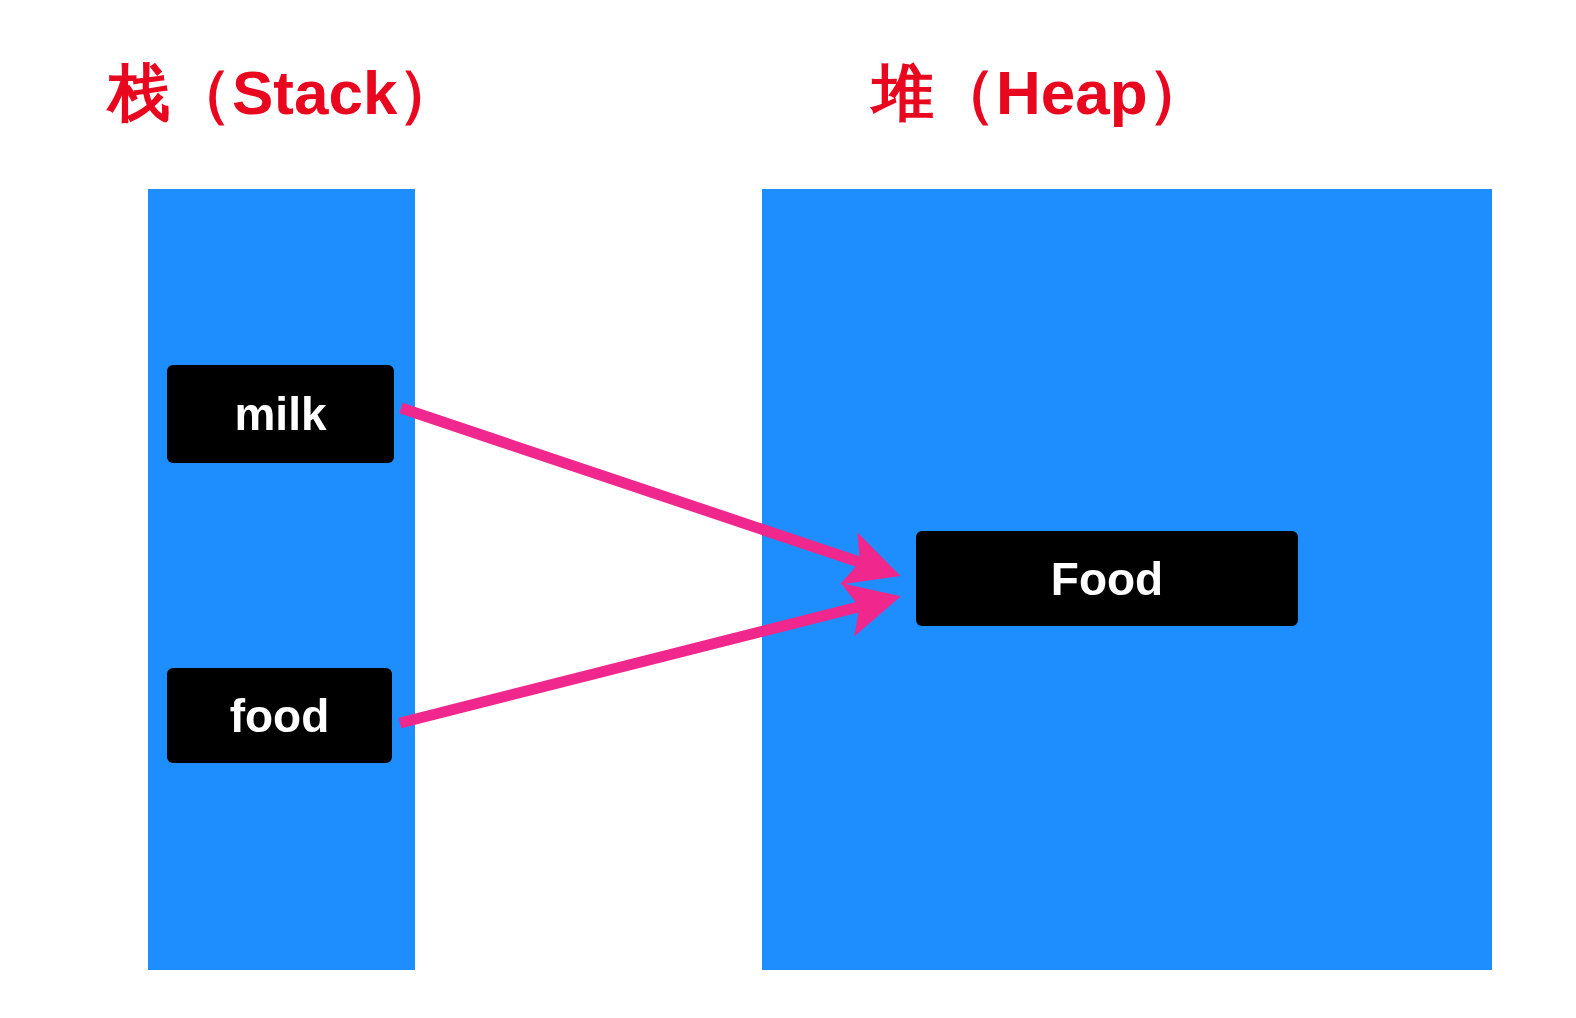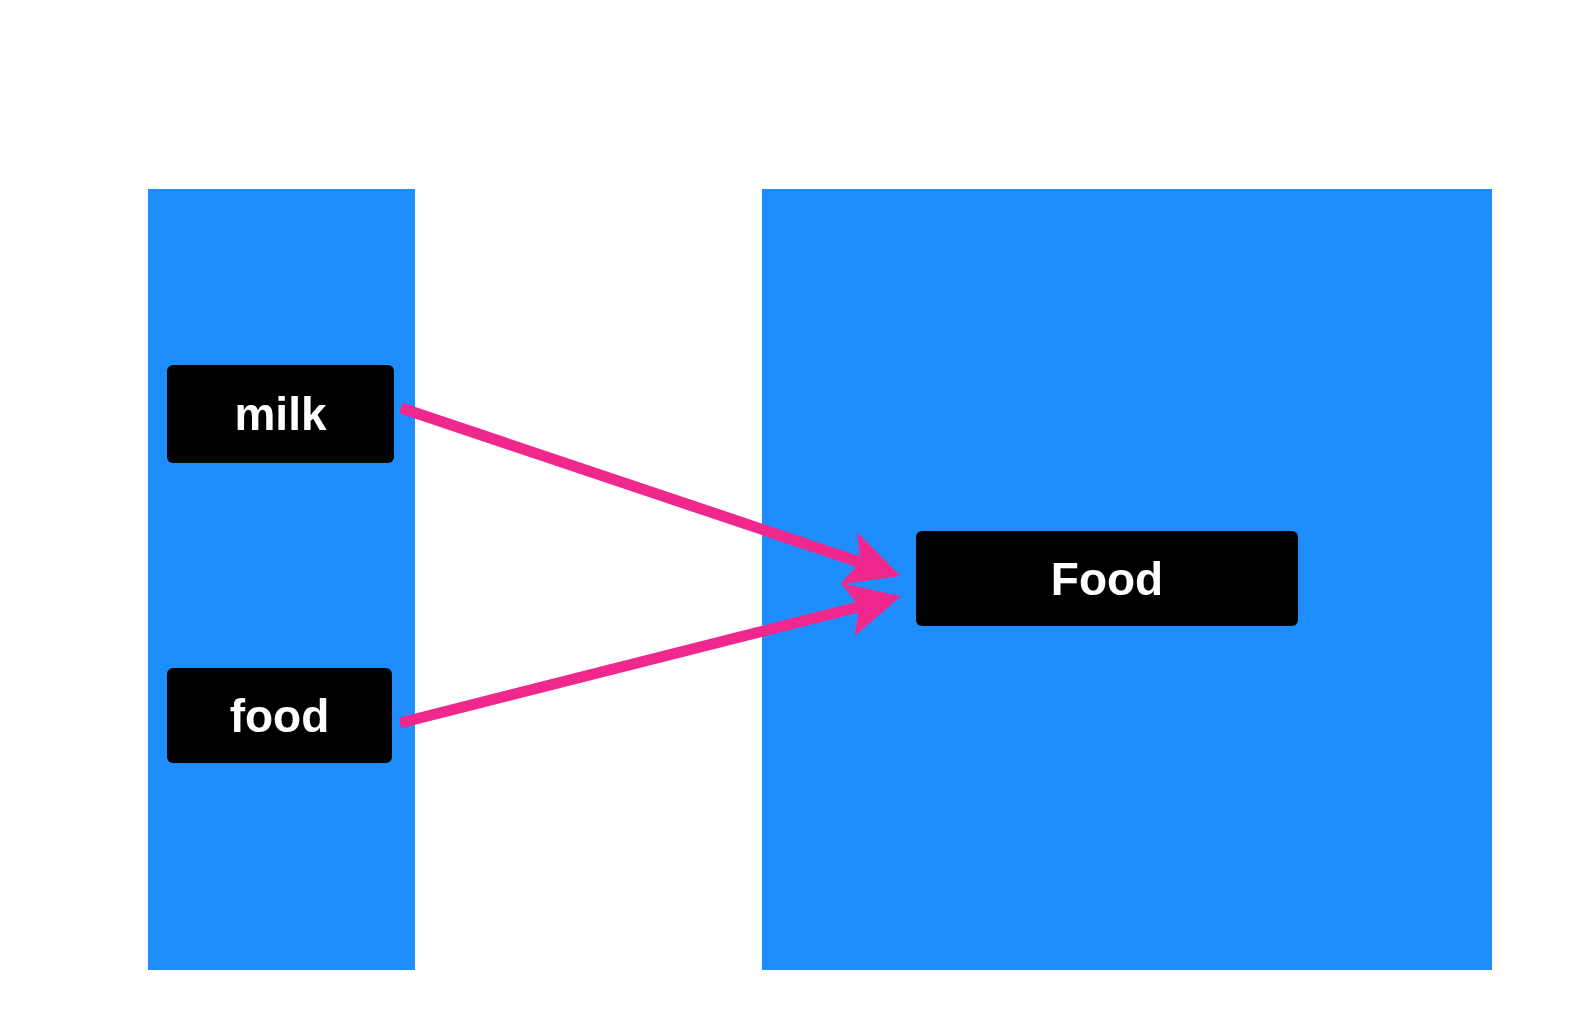--- a/index.html
+++ b/index.html
@@ -61,21 +61,23 @@
     width: 1576px;
     height: 1018px;
     pointer-events: none;
   }
 </style>
 </head>
 <body>
 
 <div id="canvas">
 
+  <div class="section-title" id="stack-title">栈（Stack）</div>
 
+  <div class="section-title" id="heap-title">堆（Heap）</div>
 
   <div class="region" id="stack-region"></div>
 
   <div class="region" id="heap-region"></div>
 
   <svg id="arrow-layer" viewBox="0 0 1576 1018" xmlns="http://www.w3.org/2000/svg">
     <defs>
       <marker id="ah" markerWidth="5" markerHeight="5" refX="3.6" refY="2.5" orient="auto" markerUnits="strokeWidth">
         <path d="M0,0 L5,2.5 L0,5 L1.1,2.5 Z" fill="#F0278C"></path>
       </marker>

